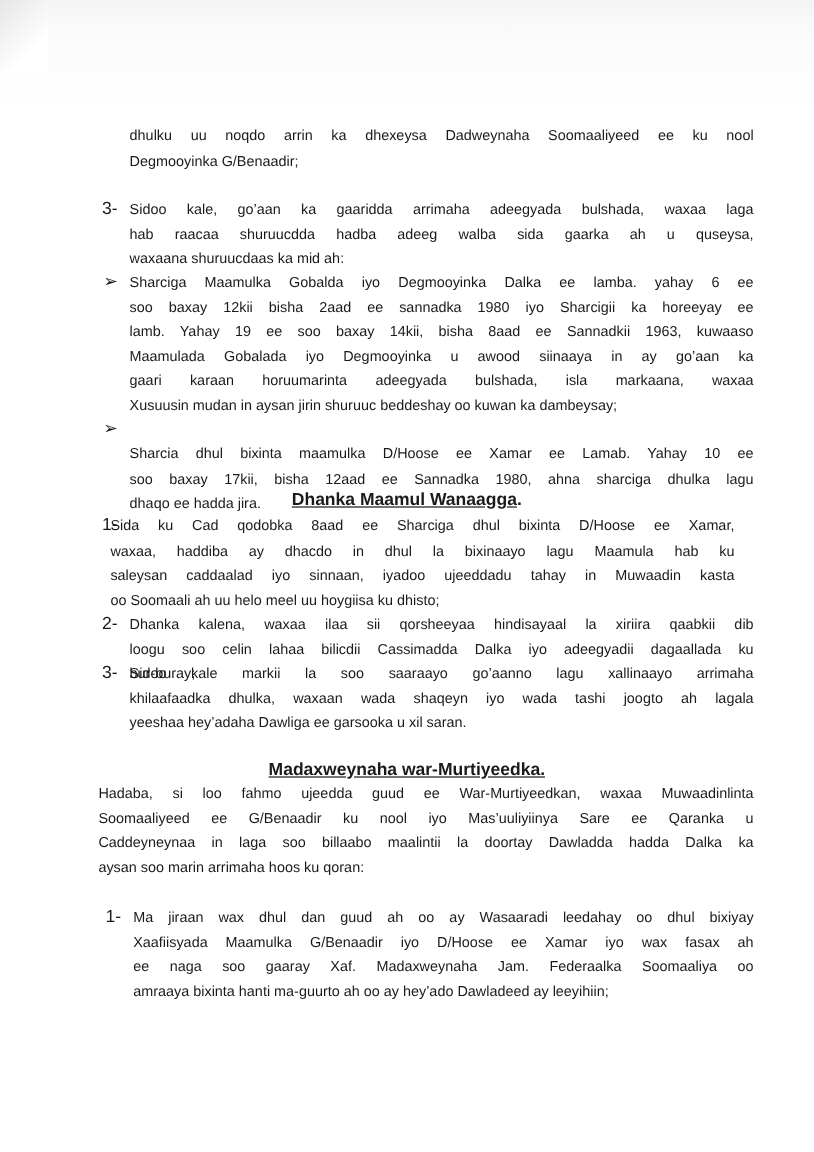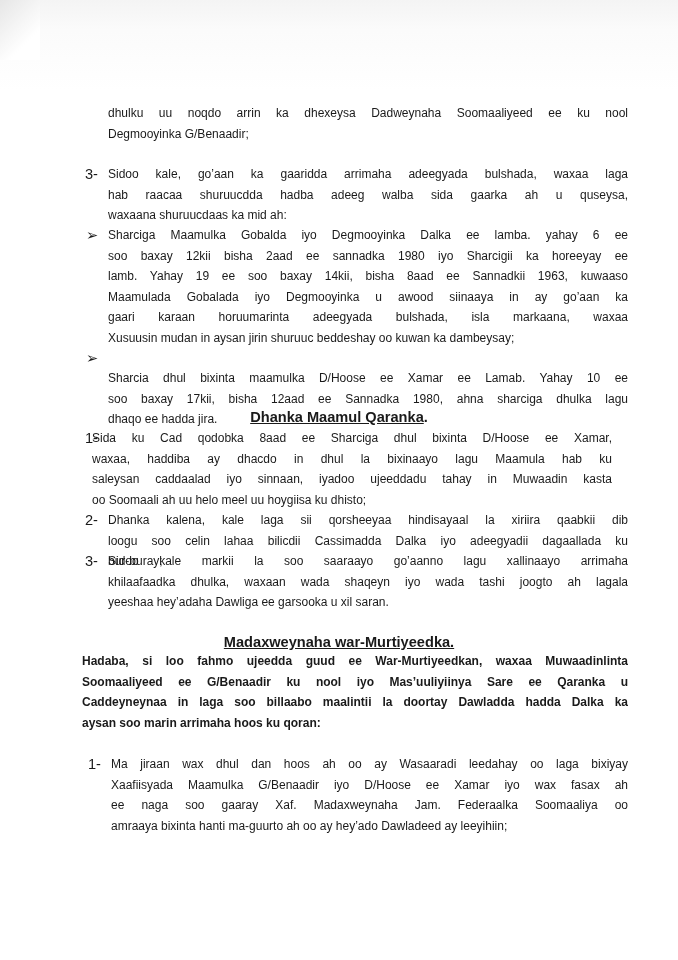--- a/index.html
+++ b/index.html
@@ -67,56 +67,56 @@
   </div>
 
   <span class="marker" style="left:86px; top:348px;">➢</span>
   <div class="txt" style="left:108px; top:348px; width:520px;margin-top:20px;">
     <span class="just">Sharcia dhul bixinta maamulka D/Hoose ee Xamar ee Lamab. Yahay 10 ee</span>
     <span class="just">soo baxay 17kii, bisha 12aad ee Sannadka 1980, ahna sharciga dhulka lagu</span>
     <span class="line">dhaqo ee hadda jira.</span>
   </div>
 
   <div class="heading" style="top:407px;">
-    <span>Dhanka Maamul Qaranka</span><span style="text-decoration:none; display:inline-block;">.</span>
+    <span>Dhanka Maamul Wanaagga</span><span style="text-decoration:none; display:inline-block;">.</span>
   </div>
 
   <span class="marker" style="left:85px; top:428px;">1-</span>
   <div class="txt" style="left:92px; top:428px; width:520px;">
     <span class="just">Sida ku Cad qodobka 8aad ee Sharciga dhul bixinta D/Hoose ee Xamar,</span>
     <span class="just">waxaa, haddiba ay dhacdo in dhul la bixinaayo lagu Maamula hab ku</span>
     <span class="just">saleysan caddaalad iyo sinnaan, iyadoo ujeeddadu tahay in Muwaadin kasta</span>
     <span class="line">oo Soomaali ah uu helo meel uu hoygiisa ku dhisto;</span>
   </div>
 
   <span class="marker" style="left:85px; top:510px;">2-</span>
   <div class="txt" style="left:108px; top:510px; width:520px;">
-    <span class="just">Dhanka kalena, kale laga sii qorsheeyaa hindisayaal la xiriira qaabkii  dib</span>
+    <span class="just">Dhanka kalena, waxaa ilaa sii qorsheeyaa hindisayaal la xiriira qaabkii  dib</span>
     <span class="just">loogu soo celin lahaa bilicdii Cassimadda Dalka iyo adeegyadii dagaallada ku</span>
     <span class="line">bur-buray;</span>
   </div>
 
   <span class="marker" style="left:85px; top:551px;">3-</span>
   <div class="txt" style="left:108px; top:551px; width:520px;">
     <span class="just">Sidoo kale markii la soo saaraayo go’aanno lagu xallinaayo arrimaha</span>
     <span class="just">khilaafaadka dhulka, waxaan wada shaqeyn iyo wada tashi joogto ah lagala</span>
     <span class="line">yeeshaa hey’adaha Dawliga ee garsooka u xil saran.</span>
   </div>
 
   <div class="heading" style="top:632px;">
     <span>Madaxweynaha war-Murtiyeedka.</span>
   </div>
 
-  <div class="txt" style="left:82px; top:651px; width:546px;font-weight:bold;">
+  <div class="txt" style="left:82px; top:651px; width:546px;">
     <span class="just">Hadaba, si loo fahmo ujeedda guud ee War-Murtiyeedkan, waxaa Muwaadinlinta</span>
     <span class="just">Soomaaliyeed ee G/Benaadir ku nool iyo Mas’uuliyiinya Sare ee Qaranka u</span>
     <span class="just">Caddeyneynaa in laga soo billaabo maalintii la doortay Dawladda hadda Dalka ka</span>
     <span class="line">aysan soo marin arrimaha hoos ku qoran:</span>
   </div>
 
   <span class="marker" style="left:88px; top:754px;">1-</span>
   <div class="txt" style="left:111px; top:754px; width:517px;">
-    <span class="just">Ma jiraan wax dhul dan hoos ah oo ay Wasaaradi leedahay oo laga bixiyay</span>
+    <span class="just">Ma jiraan wax dhul dan guud ah oo ay Wasaaradi leedahay oo dhul bixiyay</span>
     <span class="just">Xaafiisyada Maamulka G/Benaadir iyo D/Hoose ee Xamar iyo wax fasax ah</span>
     <span class="just">ee naga soo gaaray Xaf. Madaxweynaha Jam. Federaalka Soomaaliya  oo</span>
     <span class="line">amraaya bixinta hanti ma-guurto ah oo ay hey’ado Dawladeed ay leeyihiin;</span>
   </div>
 </div>
 
 </body></html>

